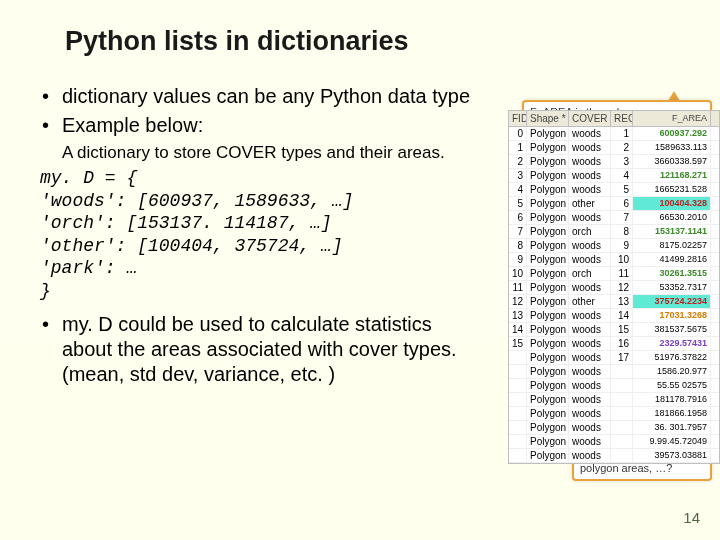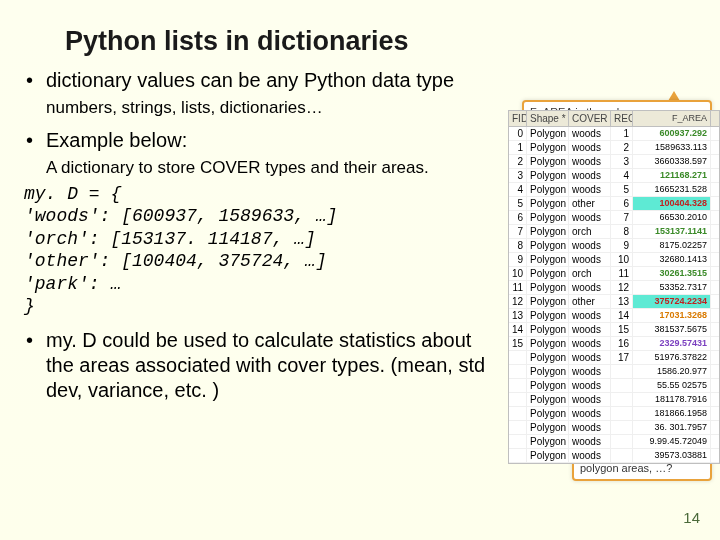--- a/index.html
+++ b/index.html
@@ -22,21 +22,21 @@
     padding: 26px 0 0 65px;
   }
   .content {
     position: absolute;
     left: 24px; top: 68px;
     width: 470px;
     font-size: 20px;
     color: #000;
     line-height: 1.25;
   }
-  .content ul { list-style: none; margin: 0; padding: 0; }
+  .content ul { list-style: none; margin: 16px; padding: 0; }
   .content li.bul { position: relative; padding-left: 22px; margin-bottom: 4px; }
   .content li.bul::before { content: "•"; position: absolute; left: 2px; top: 0; }
   .sub1 { font-size: 17px; padding-left: 22px; margin: 2px 0 10px 0; }
   .sub2 { font-size: 17px; padding-left: 22px; margin: 2px 0 2px 0; }
   .code {
     font-family: "Courier New", monospace;
     font-size: 18px;
     white-space: pre;
     padding-left: 0;
     margin: 4px 0 10px 0;
@@ -100,21 +100,20 @@
 </head>
 <body>
 
 <div class="slide">
 
   <div class="title">Python lists in dictionaries</div>
 
   <div class="content">
     <ul>
       <li class="bul"><span>dictionary values can be any Python data type</span></li>
-      <div class="sub1">numbers, strings, lists, dictionaries…</div>
 
       <li class="bul"><span>Example below:</span></li>
       <div class="sub2">A dictionary to store COVER types and their areas.</div>
 
       <div class="code" id="code-block">my. D = {
 'woods': [600937, 1589633, …]
 'orch': [153137. 114187, …]
 'other': [100404, 375724, …]
 'park': …
 }</div>
@@ -199,21 +198,21 @@
      <div class="c-shape">Polygon</div>
      <div class="c-cover">woods</div>
      <div class="c-rec">9</div>
      <div class="c-area ">8175.02257</div>
    </div>
         <div class="trow">
      <div class="c-fid">9</div>
      <div class="c-shape">Polygon</div>
      <div class="c-cover">woods</div>
      <div class="c-rec">10</div>
-     <div class="c-area ">32680.1413</div>
+     <div class="c-area ">41499.2816</div>
    </div>
         <div class="trow">
      <div class="c-fid">10</div>
      <div class="c-shape">Polygon</div>
      <div class="c-cover">orch</div>
      <div class="c-rec">11</div>
      <div class="c-area hl-g">30261.3515</div>
    </div>
         <div class="trow">
      <div class="c-fid">11</div>

